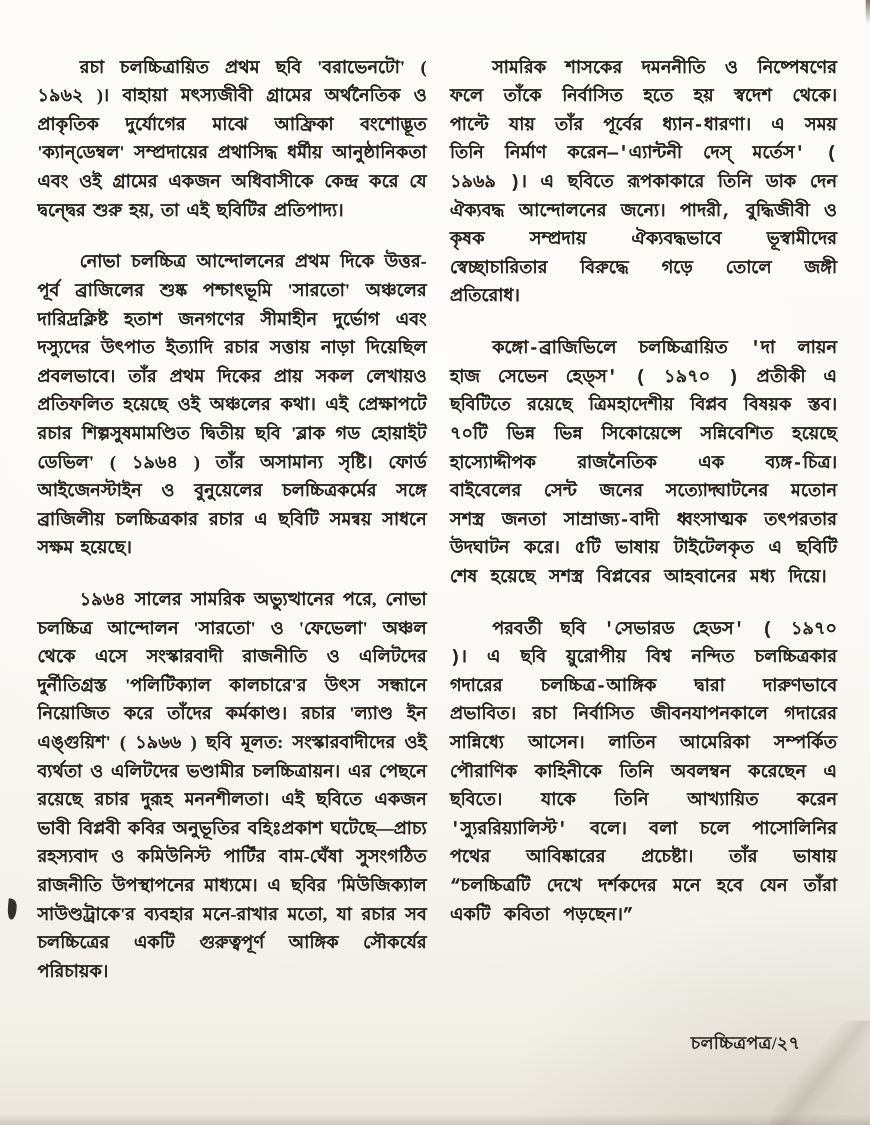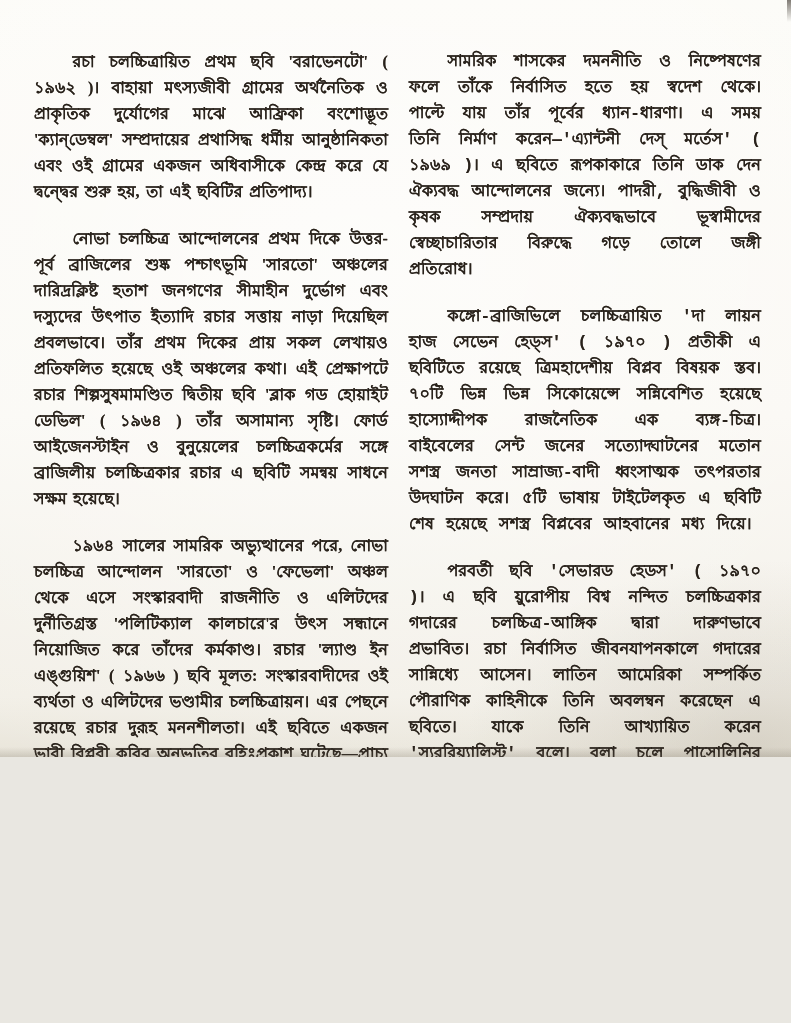--- a/index.html
+++ b/index.html
@@ -3,21 +3,21 @@
 <meta charset="utf-8">
 <style>
   html, body {
     margin: 0;
     padding: 0;
     background: #e9e7e1;
   }
   .page {
     position: relative;
     width: 791px;
-    height: 757px;
+    height: 1023px;
     overflow: hidden;
     background:
       radial-gradient(ellipse 420px 260px at 96% 98%, rgba(150,140,122,0.22), rgba(150,140,122,0) 70%),
       radial-gradient(ellipse 900px 700px at 45% 35%, rgba(255,255,255,0.55), rgba(255,255,255,0) 80%),
       linear-gradient(to bottom, #fcfbf7 0%, #faf8f3 55%, #f2efe7 92%, #e9e5da 100%);
     font-family: "Liberation Serif", "DejaVu Serif", serif;
   }
   .column {
     position: absolute;
     top: 49px;

